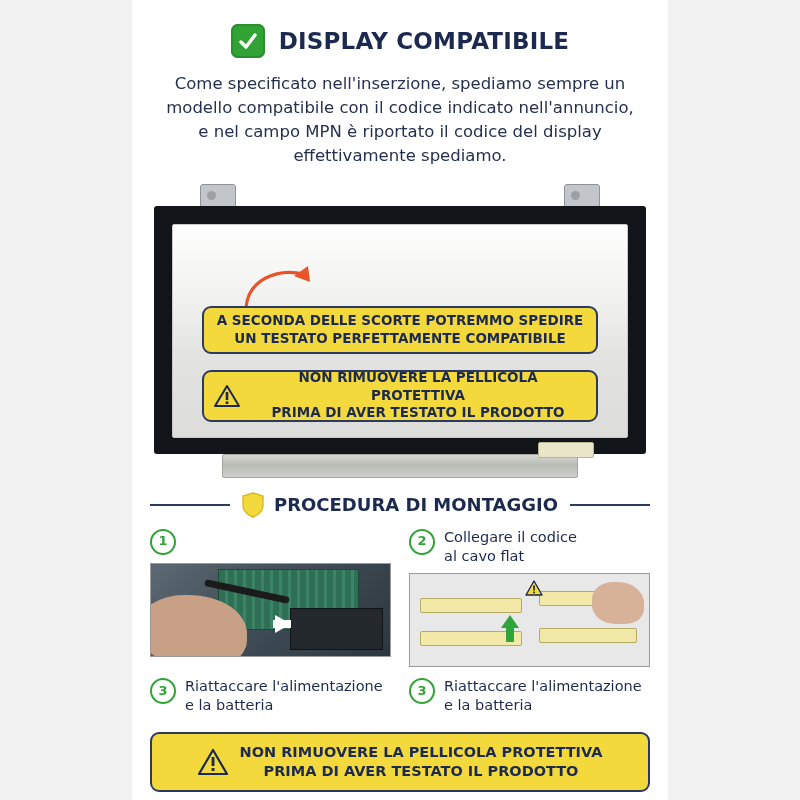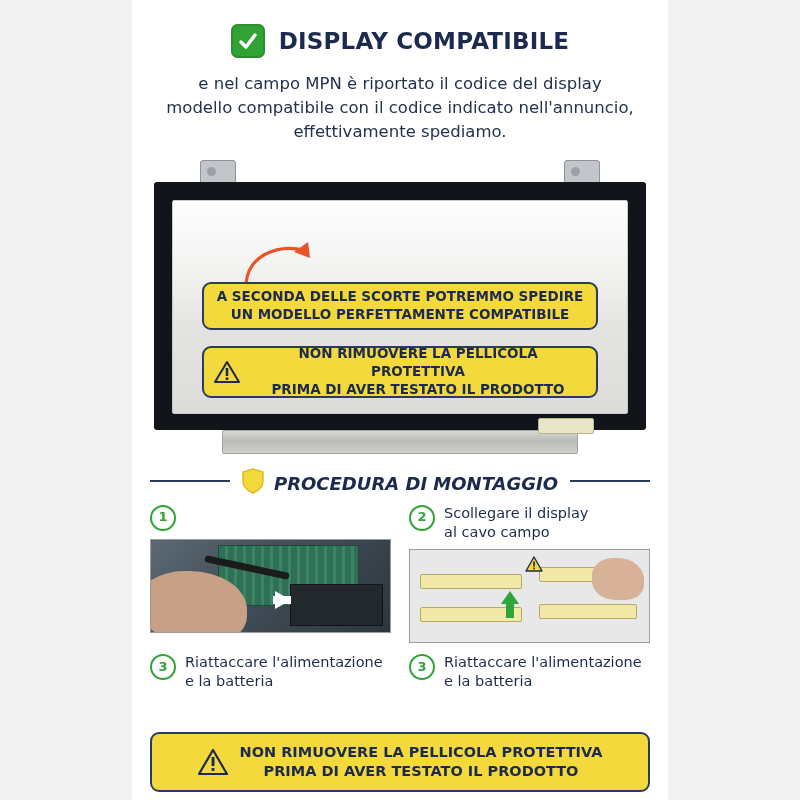--- a/index.html
+++ b/index.html
@@ -193,27 +193,26 @@
     gap: 12px;
     margin: 8px 18px 0 18px;
   }
   .sect-rule {
     flex: 1;
     height: 2px;
     background: #2d3a60;
   }
   .sect-title {
     display: flex;
-    align-items: flex-end;
+    align-items: center;
     gap: 10px;
     font-size: 18px;
     font-weight: bold;
     color: #1b2a4e;
     white-space: nowrap;
-    font-style: italic;
   }
 
   .steps {
     display: flex;
     margin: 10px 18px 0 18px;
     gap: 18px;
   }
   .col { flex: 1 1 0; min-width: 0; }
   .step-line {
     display: flex;
@@ -387,22 +386,23 @@
     <div class="header">
       <span class="check-badge">
         <svg width="22" height="22" viewBox="0 0 22 22">
           <polyline points="4,12 9,17 18,5" fill="none" stroke="#ffffff" stroke-width="3.4" stroke-linecap="round" stroke-linejoin="round"></polyline>
         </svg>
       </span>
       <span class="header-title">DISPLAY COMPATIBILE</span>
     </div>
 
     <div class="intro">
+      <div>Come specificato nell'inserzione, spediamo sempre un</div>
+      <div>modello compatibile con il codice indicato nell'annuncio,</div>
       <div>e nel campo MPN è riportato il codice del display</div>
-      <div>modello compatibile con il codice indicato nell'annuncio,</div>
       <div>effettivamente spediamo.</div>
     </div>
 
     <div class="screen-wrap">
       <div class="bracket left"></div>
       <div class="bracket right"></div>
 
       <div class="screen-outer">
         <div class="screen-inner">
           <div class="screen-glare"></div>
@@ -410,21 +410,21 @@
       </div>
 
       <svg class="arrow-curve" viewBox="0 0 72 50">
         <path d="M4,46 C6,18 34,6 62,12" fill="none" stroke="#e8542a" stroke-width="3.2" stroke-linecap="round"></path>
         <polygon points="66,4 68,20 52,14" fill="#e8542a"></polygon>
       </svg>
 
       <div class="yellow-box box-1">
         <div>
           <div>A SECONDA DELLE SCORTE POTREMMO SPEDIRE</div>
-          <div>UN MODELLO PERFETTAMENTE COMPATIBILE</div>
+          <div>UN TESTATO PERFETTAMENTE COMPATIBILE</div>
         </div>
       </div>
 
       <div class="yellow-box box-2">
         <svg class="warn-tri" width="26" height="24" viewBox="0 0 26 24">
           <polygon points="13,2 25,22 1,22" fill="#f4d93c" stroke="#1b2a4e" stroke-width="2" stroke-linejoin="round"></polygon>
           <rect x="11.7" y="8" width="2.6" height="8" fill="#1b2a4e"></rect>
           <rect x="11.7" y="17.4" width="2.6" height="2.6" fill="#1b2a4e"></rect>
         </svg>
         <div>
@@ -460,22 +460,22 @@
           <div class="tool"></div>
           <div class="hand"></div>
           <div class="white-arrow"></div>
         </div>
       </div>
 
       <div class="col">
         <div class="step-line">
           <span class="num">2</span>
           <span>
-            <span>Scollegare il display</span><br>
-            <span>al cavo campo</span>
+            <span>Collegare il codice</span><br>
+            <span>al cavo flat</span>
           </span>
         </div>
         <div class="photo photo-b">
           <div class="flat-strip flat-1"></div>
           <div class="flat-strip flat-2"></div>
           <div class="flat-strip flat-3"></div>
           <div class="flat-strip flat-4"></div>
           <div class="green-arrow-up"></div>
           <span class="mini-warn">
             <svg width="18" height="17" viewBox="0 0 18 17">

